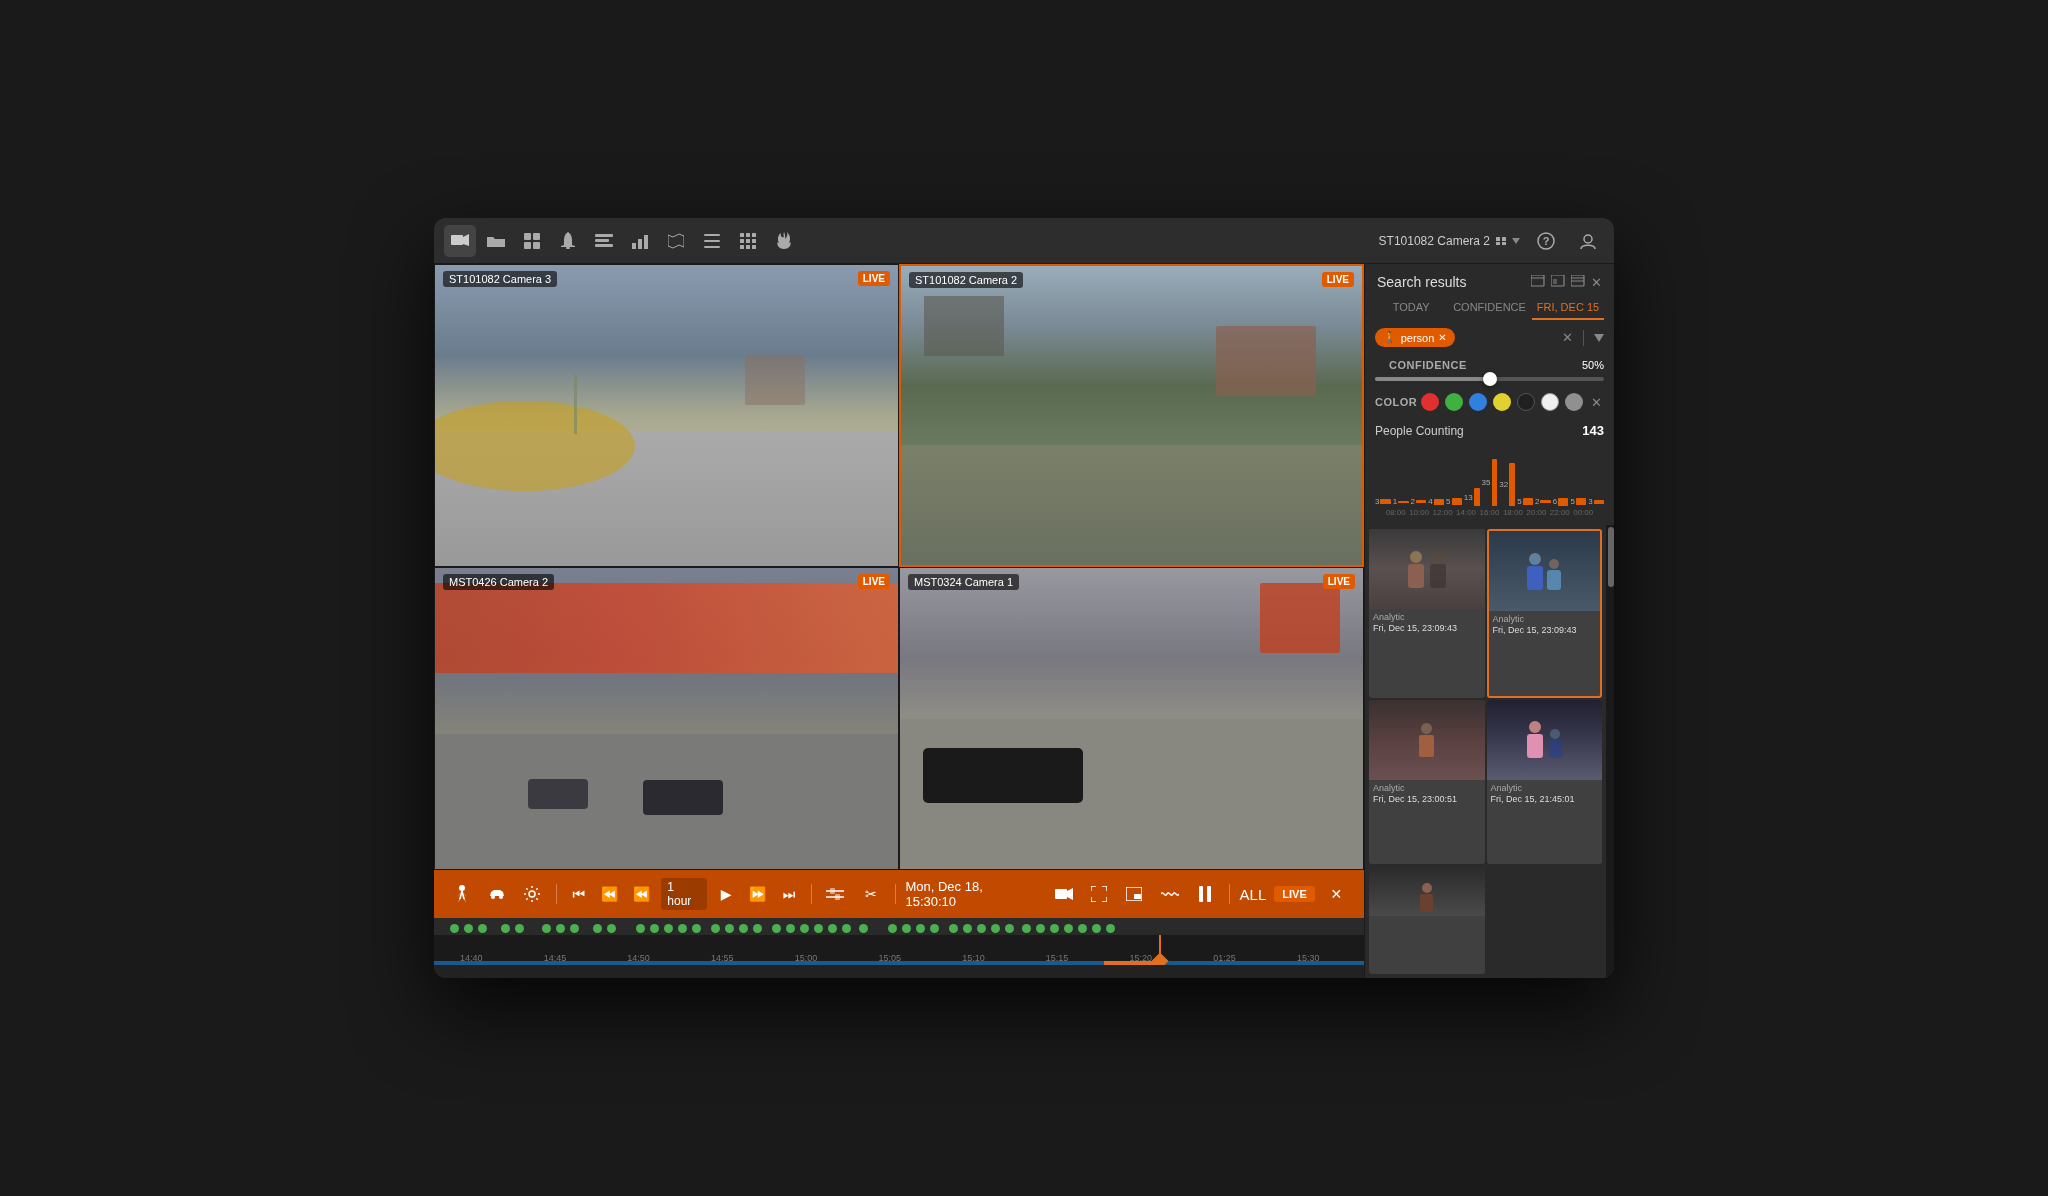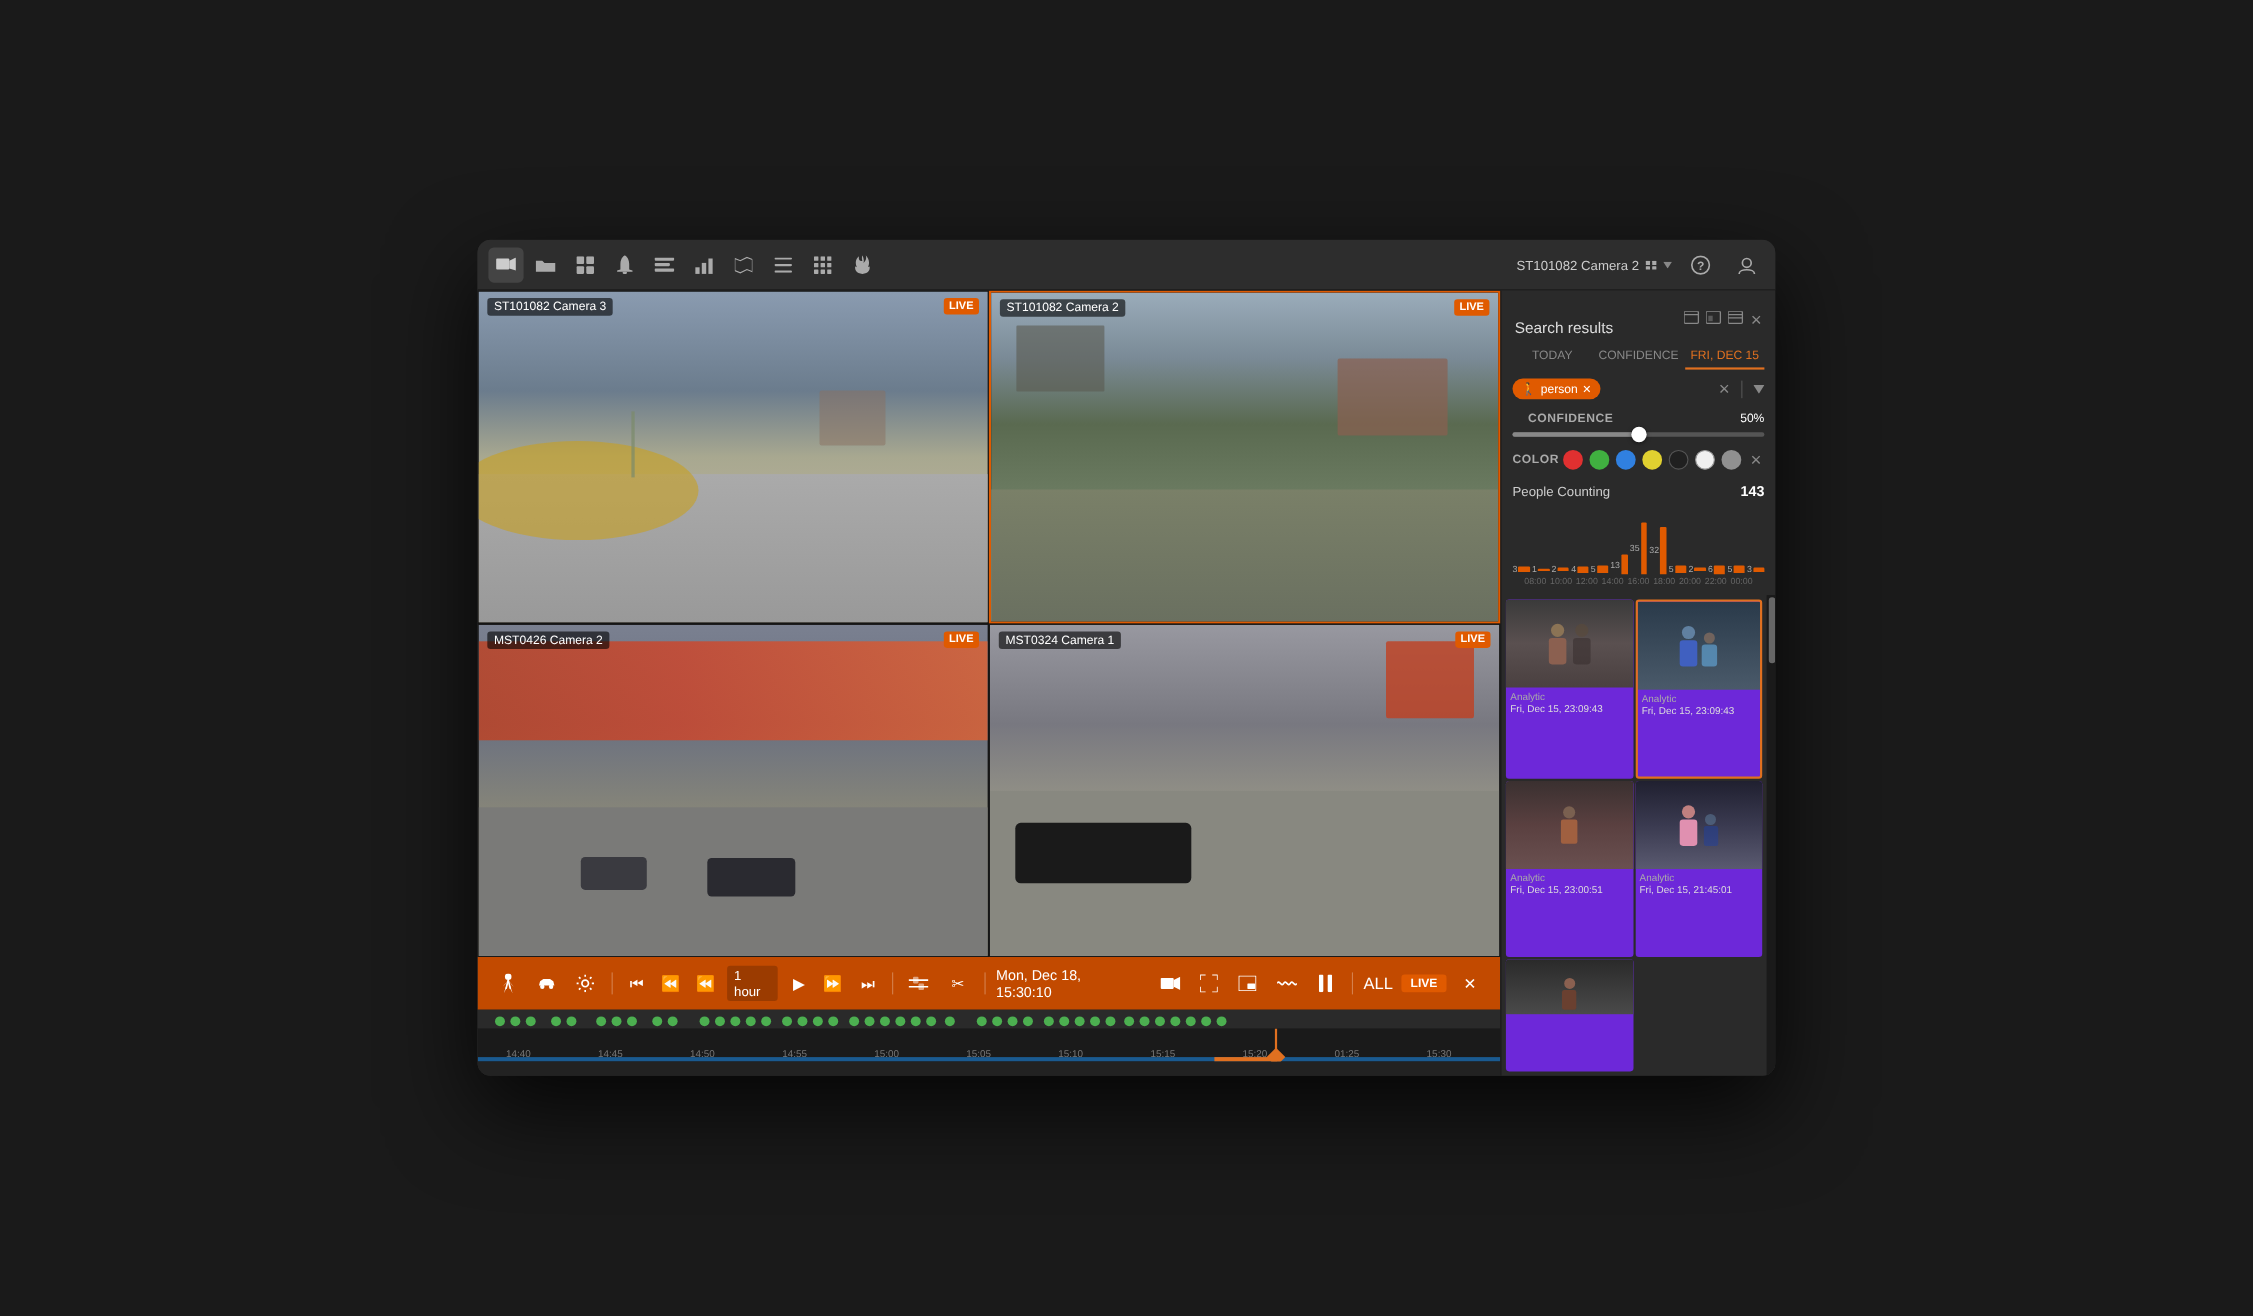--- a/index.html
+++ b/index.html
@@ -208,21 +208,20 @@
       display: flex;
       align-items: center;
       justify-content: space-between;
       padding: 10px 12px 6px;
       flex-shrink: 0;
     }
     .rp-title {
       color: #ddd;
       font-size: 14px;
       font-weight: 500;
-      margin-top: 16px;
     }
     .rp-icons {
       display: flex;
       gap: 6px;
     }
     .rp-icon {
       color: #888;
       font-size: 13px;
       cursor: pointer;
     }
@@ -402,21 +401,21 @@
       flex: 1;
       overflow-y: auto;
       display: grid;
       grid-template-columns: 1fr 1fr;
       gap: 2px;
       padding: 4px;
       scrollbar-width: thin;
       scrollbar-color: #555 #333;
     }
     .result-card {
-      background: #6d28d9;
+      background: #404040;
       border-radius: 3px;
       overflow: hidden;
       cursor: pointer;
     }
     .result-card.active-card {
       border: 2px solid #e07020;
     }
     .result-img {
       width: 100%;
       height: 80px;

